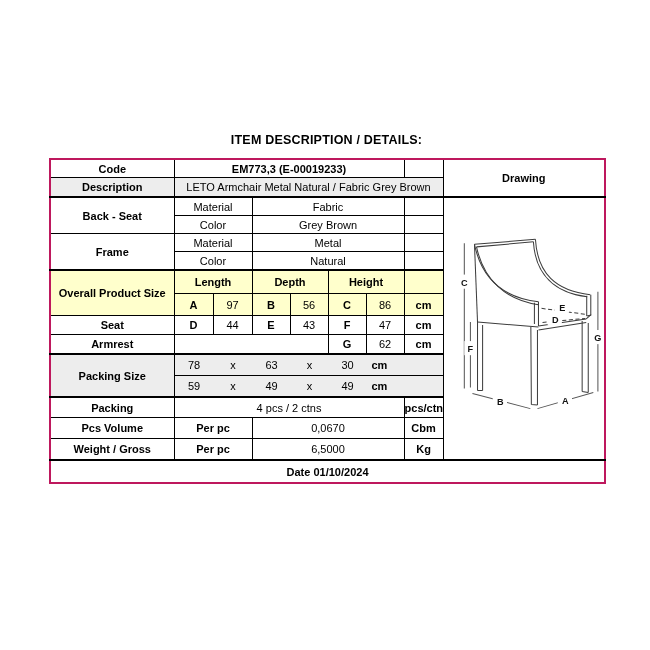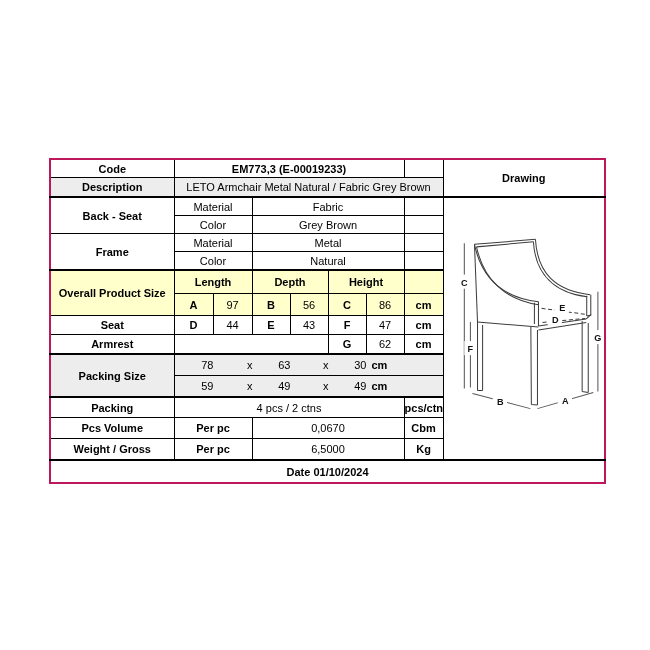--- a/index.html
+++ b/index.html
@@ -27,34 +27,35 @@
   td.unit{font-size:10px;font-weight:bold;text-align:left;padding-left:4px;}
   td.date-cell{font-size:11.5px;font-weight:bold;}
   
   .yellow{background:#FFFFCC;}
   .gray{background:#EDEDED;margin-left:35px;}
   
   td.no-r{border-right:none;}
   td.no-l{border-left:none;}
   
   .dims{display:flex;align-items:center;height:100%;font-size:11px;}
-  .dims span{display:block;text-align:right;}
+  .dims span{display:block;text-align:center;}
   .dims .w1{width:39px;} .dims .w2{width:38px;}
   .dims .du{flex:1;text-align:left;padding-left:5px;font-weight:bold;font-size:11px;}
   
   td.draw-hdr{font-size:12px;font-weight:bold;}
   td.draw-cell{position:relative;padding:0;}
   td.draw-cell svg{position:absolute;left:0;top:0;width:100%;height:100%;}
   .dimlabel{font-size:9px;font-weight:bold;fill:#111;}
 </style>
 </head>
 <body>
 
 <div class="page">
 
+  <div class="title">ITEM DESCRIPTION / DETAILS:</div>
 
   <div class="spec-wrap">
   <table class="spec">
     <colgroup>
       <col style="width:124px">
           <col style="width:39px">
           <col style="width:39px">
       <col style="width:38px">
           <col style="width:38px">
           <col style="width:38px">

